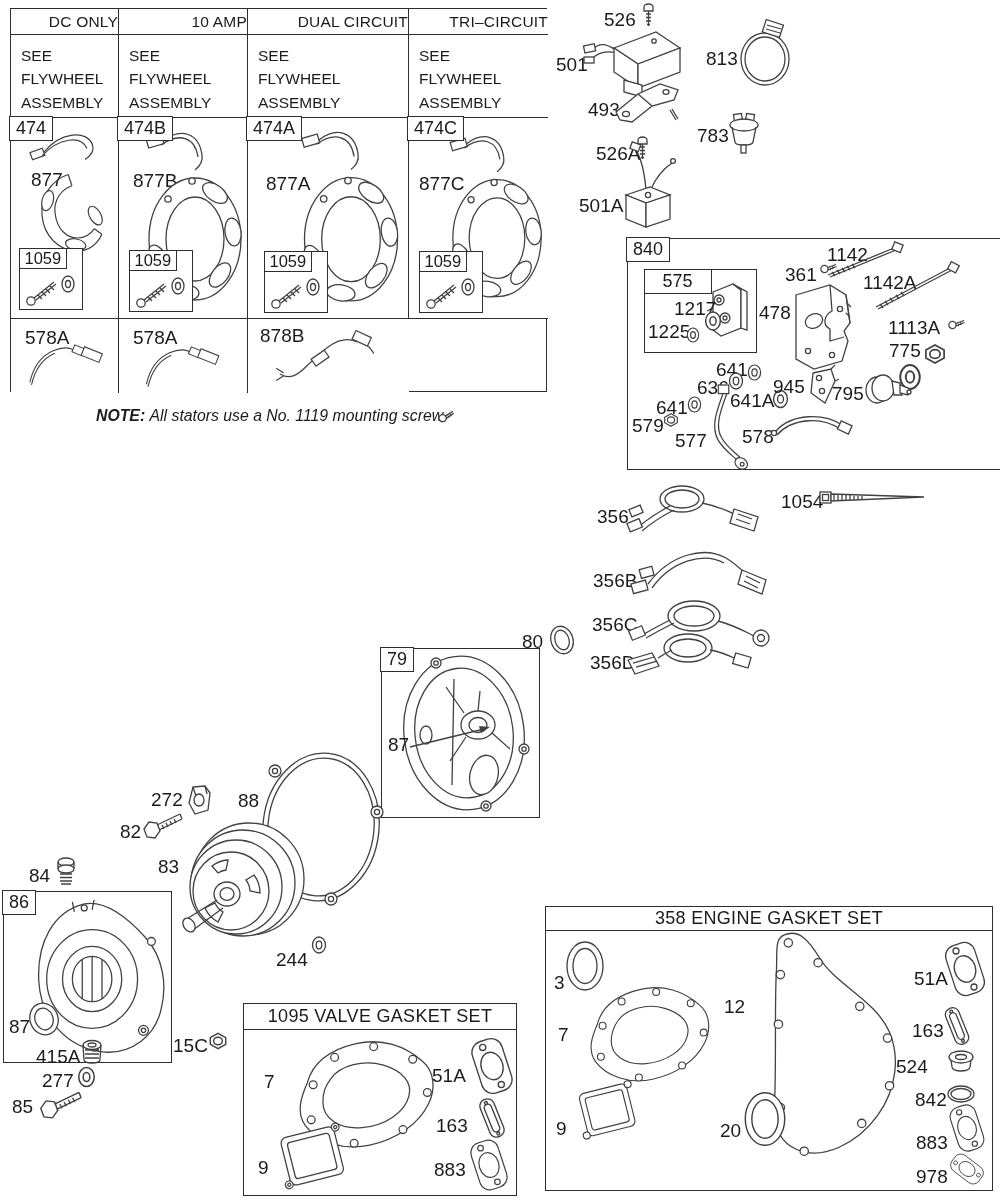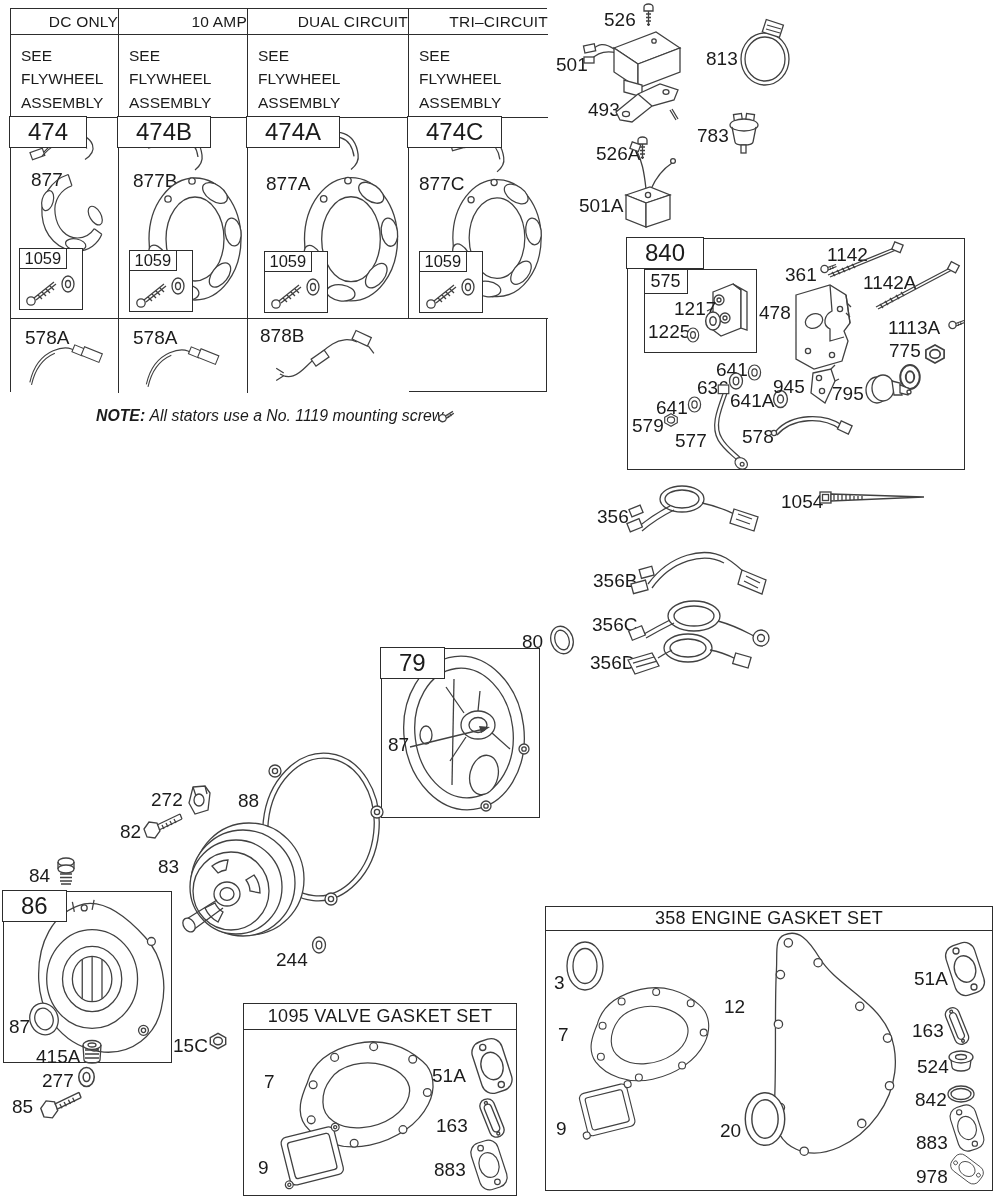--- a/index.html
+++ b/index.html
@@ -1,21 +1,21 @@
 <!DOCTYPE html>
 <html><head>
 <meta charset="utf-8">
 <style>
 *{margin:0;padding:0;box-sizing:border-box}
 html,body{width:1000px;height:1200px;background:#fff}
 body{font-family:"Liberation Sans",sans-serif;color:#1b1b1b;position:relative}
 #root{position:absolute;left:0;top:0;width:1000px;height:1200px;background:#fff;overflow:hidden}
 .lbl{position:absolute;font-size:19px;line-height:1;white-space:nowrap;color:#1b1b1b}
 .frame{position:absolute;border:1.7px solid #2d2d2d;background:#fff}
-.tag{position:absolute;left:-2px;top:-2px;border:1.7px solid #2d2d2d;background:#fff;padding:1px 18px;font-size:24px;line-height:1.15;z-index:3;white-space:nowrap}
+.tag{position:absolute;left:-2px;top:-2px;border:1.7px solid #2d2d2d;background:#fff;padding:1px 6px;font-size:18px;line-height:1.15;z-index:3;white-space:nowrap}
 .part{position:absolute}
 .stator-table{position:absolute;left:10px;top:8px;width:537px;height:384px;display:grid;grid-template-columns:108px 129px 161px 139px;grid-template-rows:26px 83px 201px 74px;border:1.7px solid #2d2d2d;background:#fff}
 .cell{border-right:1.7px solid #2d2d2d;border-bottom:1.7px solid #2d2d2d;position:relative;background:#fff}
 .cr0{border-right:none}
 .cb0{border-bottom:none}
 .hd{display:flex;align-items:center;justify-content:flex-end;font-size:15.5px;letter-spacing:.2px}
 .see{padding:9px 0 0 10px;font-size:15.5px;line-height:1.5}
 .subbox{position:absolute;border:1.5px solid #2d2d2d;background:#fff}
 .subtag{position:absolute;left:-1.5px;top:-1.5px;border:1.5px solid #2d2d2d;background:#fff;padding:0 5px;font-size:16.5px;line-height:1.2}
 .note{position:absolute;left:96px;top:407px;font-size:15.8px;font-style:italic;white-space:nowrap}
@@ -283,25 +283,25 @@
   <svg class="part" style="left:618px;top:143px" width="58" height="88" viewBox="0 0 58 88">
     <path d="M28,46 C26,28 24,18 18,6 M33,46 C40,30 48,24 54,20" class="ln"></path>
     <rect x="13" y="0" width="9" height="7" transform="rotate(20 17 3)" class="fw"></rect>
     <circle cx="55" cy="18" r="2.4" class="fw"></circle>
     <polygon points="8,52 32,44 52,52 28,60" class="fw"></polygon>
     <polygon points="8,52 28,60 28,84 8,76" class="fw"></polygon>
     <polygon points="28,60 52,52 52,76 28,84" class="fw"></polygon>
     <circle cx="30" cy="52" r="2.6" class="fw"></circle>
   </svg>
 
-  <div class="frame" style="left:627px;top:238px;width:338px;height:232px">
+  <div class="frame" style="left:627px;top:238px;width:374px;height:232px">
     <span class="tag">840</span>
 
     <div class="subbox" style="left:16px;top:30px;width:113px;height:84px">
-      <span class="subtag" style="font-size:18px;padding:1px 6px">575</span>
+      <span class="subtag" style="font-size:18px;padding:1px 18px">575</span>
       <svg style="position:absolute;left:54px;top:8px" width="54" height="70" viewBox="0 0 54 70">
         <polygon points="14,14 34,6 42,12 42,50 22,58 14,52" class="fw"></polygon>
         <polygon points="34,6 48,14 48,52 42,50 42,12" class="fw"></polygon>
         <circle cx="20" cy="22" r="5" class="fw"></circle>
           <circle cx="20" cy="22" r="2" class="fw"></circle>
         <circle cx="26" cy="40" r="5" class="fw"></circle>
           <circle cx="26" cy="40" r="2" class="fw"></circle>
         <path d="M14,30 L8,33 M14,46 L8,49" class="ln"></path>
       </svg>
     </div>
@@ -673,21 +673,21 @@
         <use href="#sealrg"></use>
       </svg>
     <span class="lbl" style="left:368px;top:62px">51A</span>
     <svg style="position:absolute;left:398px;top:30px" width="42" height="64" viewBox="0 0 42 62">
         <use href="#flange"></use>
       </svg>
     <span class="lbl" style="left:366px;top:114px">163</span>
     <svg style="position:absolute;left:396px;top:98px" width="30" height="42" viewBox="0 0 30 42">
         <use href="#slimg"></use>
       </svg>
-    <span class="lbl" style="left:371px;top:150px">524</span>
+    <span class="lbl" style="left:350px;top:150px">524</span>
     <svg style="position:absolute;left:401px;top:142px" width="28" height="26" viewBox="0 0 28 26">
       <ellipse cx="14" cy="8" rx="12" ry="6" class="fw"></ellipse>
       <ellipse cx="14" cy="8" rx="5.5" ry="2.5" class="fw"></ellipse>
       <path d="M4,11 L5,18 A9,4 0 0 0 23,18 L24,11" class="ln"></path>
     </svg>
     <span class="lbl" style="left:369px;top:183px">842</span>
     <svg style="position:absolute;left:400px;top:177px" width="30" height="20" viewBox="0 0 30 20">
       <ellipse cx="15" cy="10" rx="13" ry="8" class="fw"></ellipse>
       <ellipse cx="15" cy="10" rx="10" ry="5.5" class="fw"></ellipse>
     </svg>

